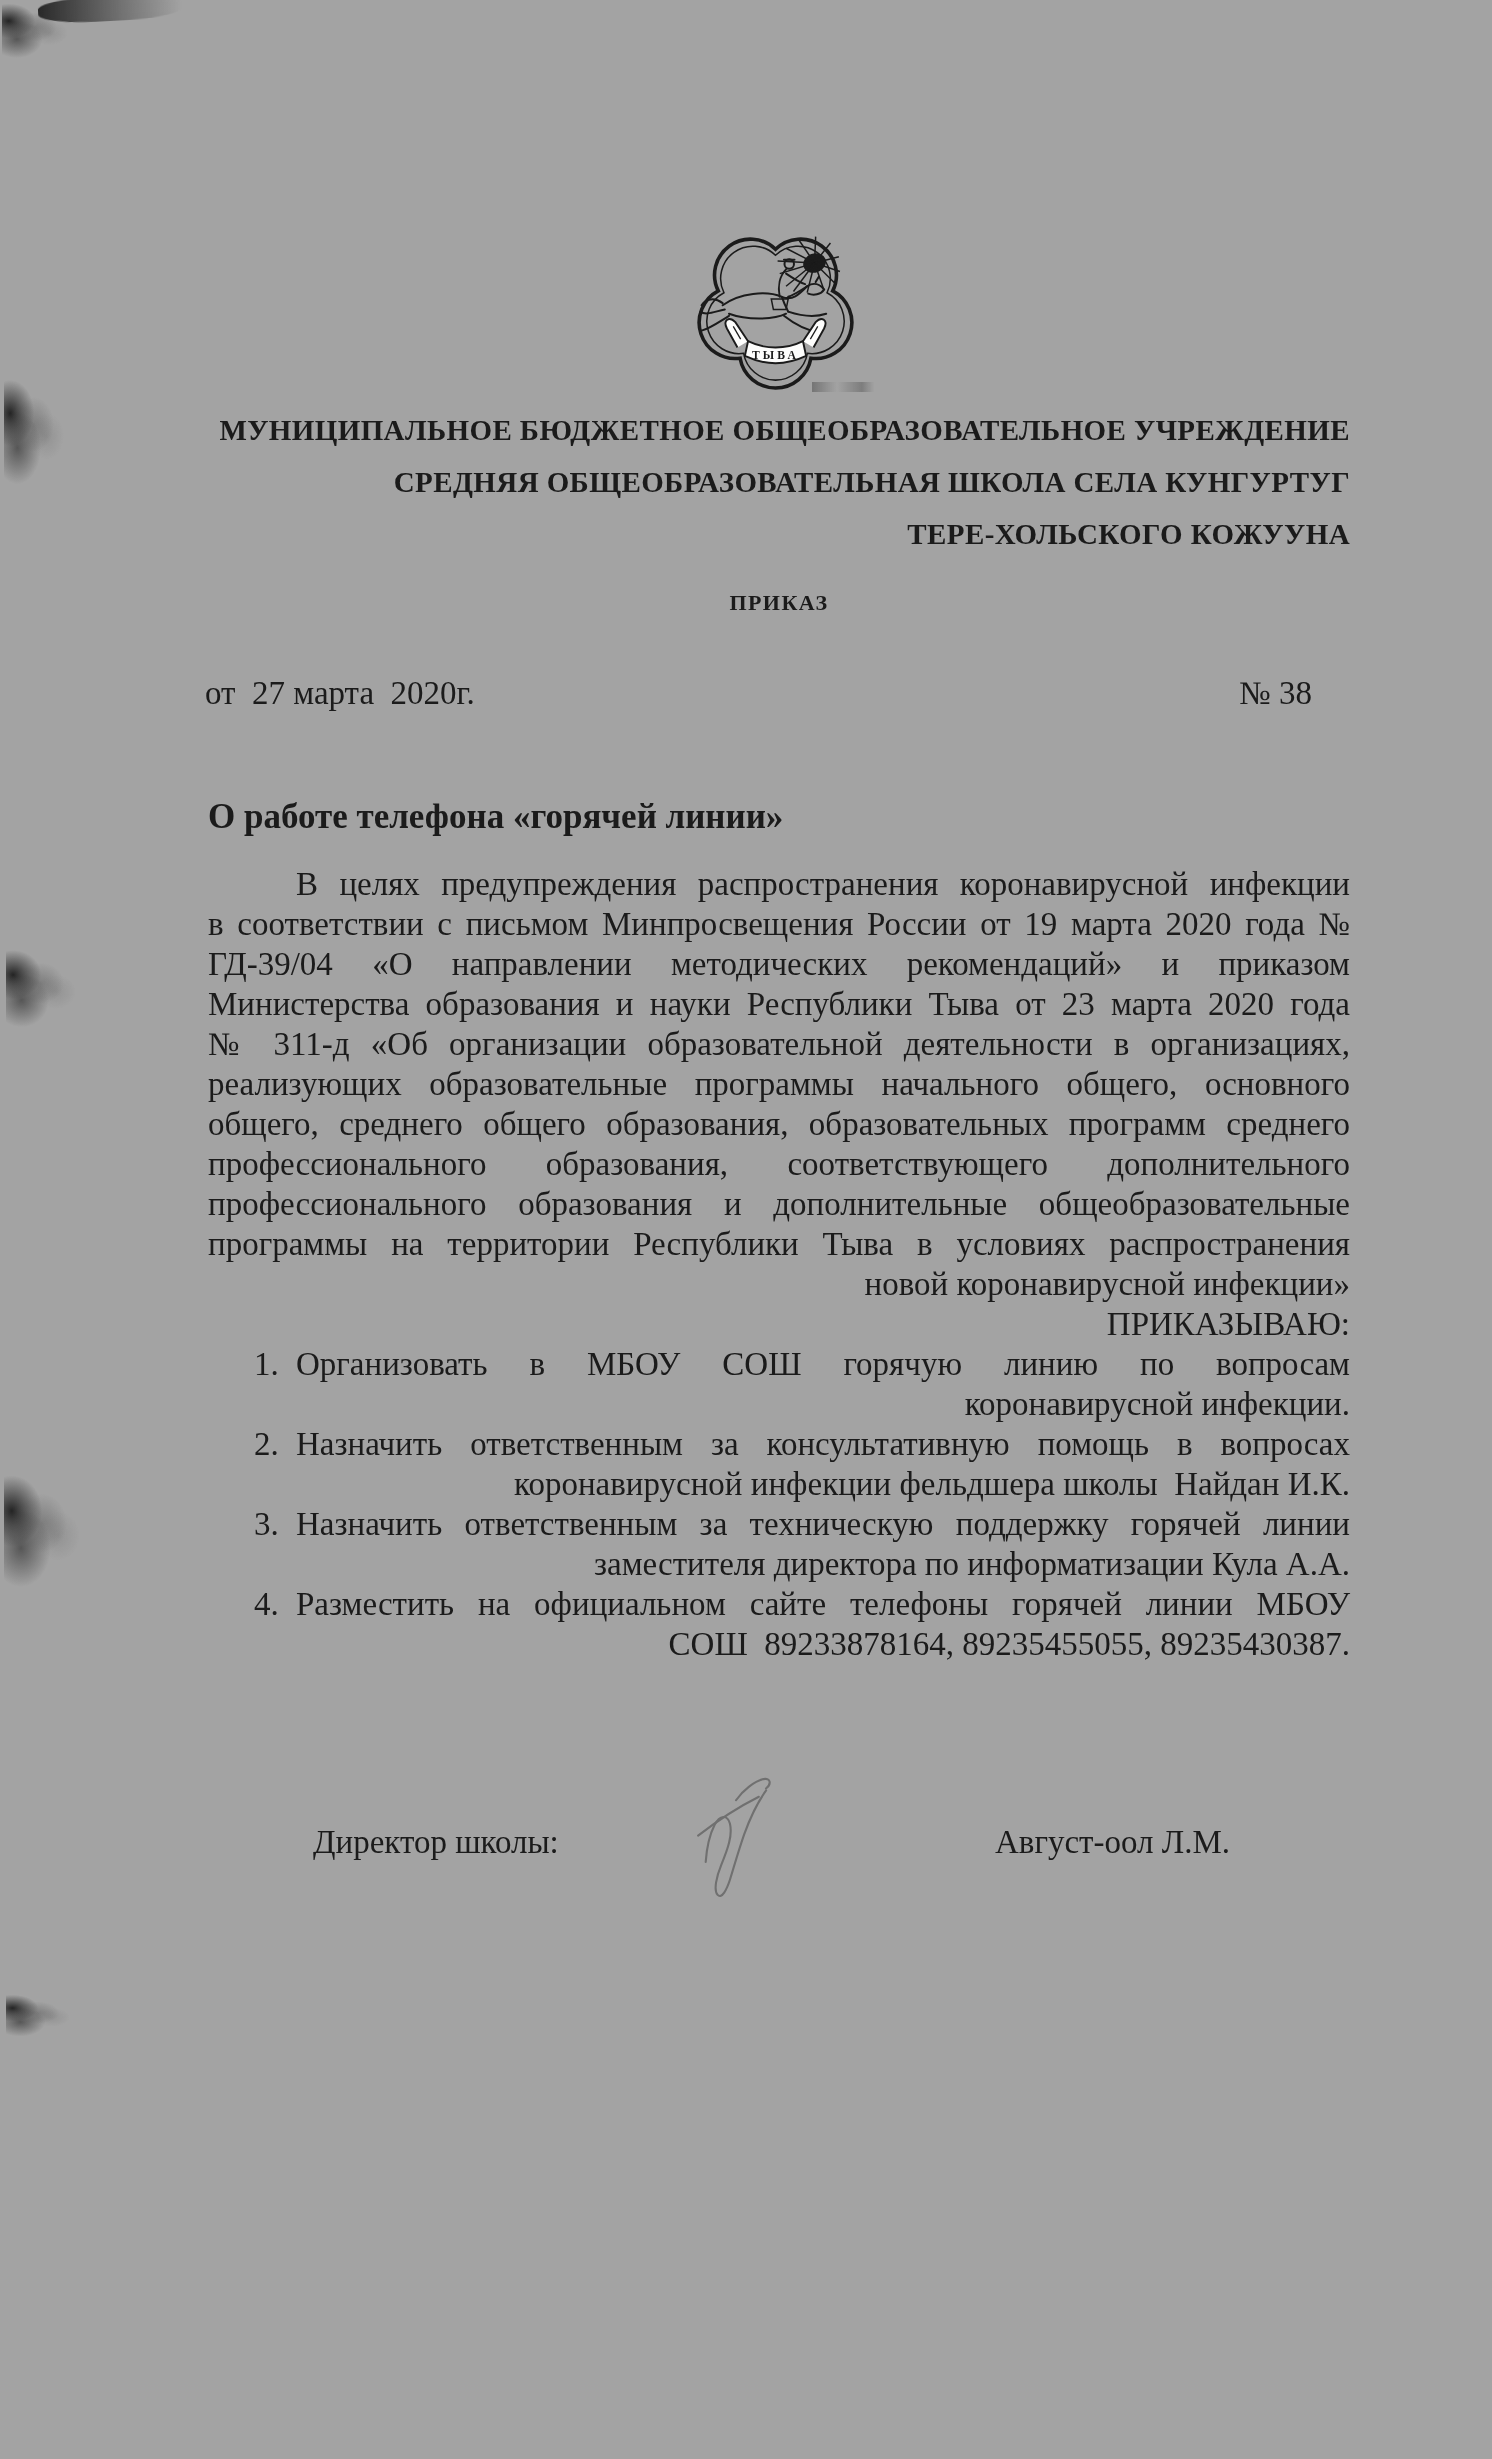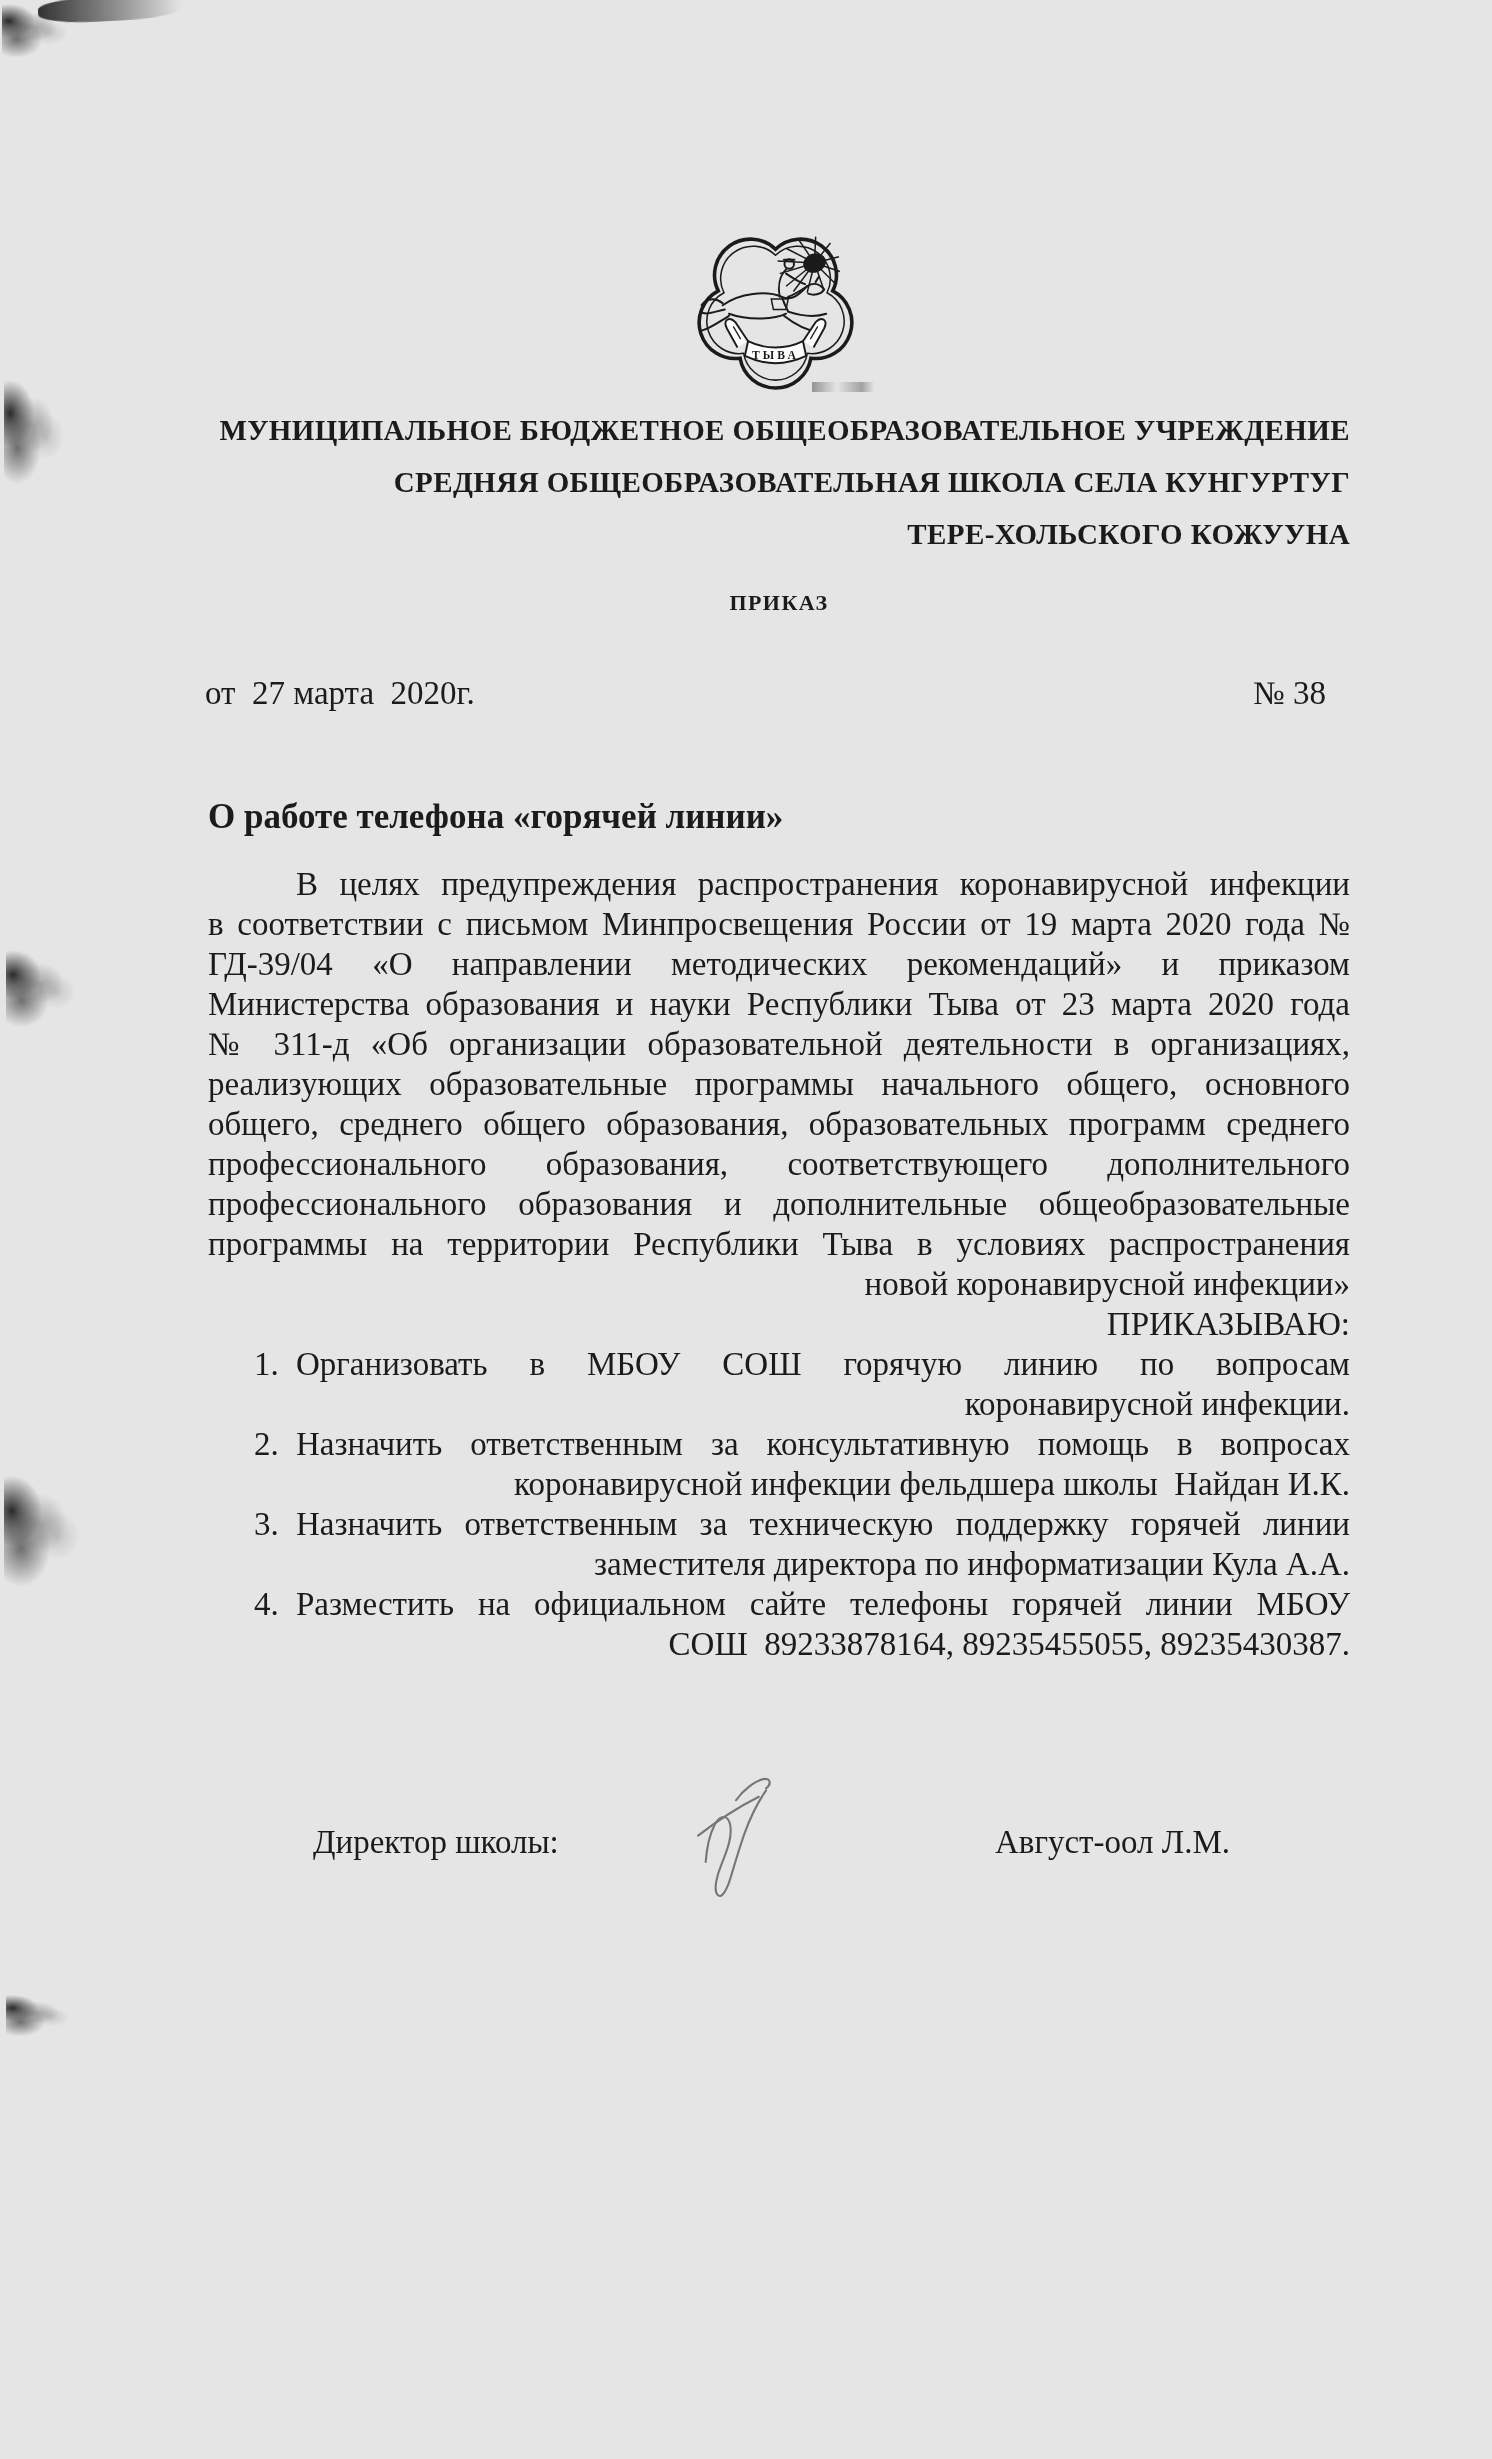--- a/index.html
+++ b/index.html
@@ -1,21 +1,21 @@
 <!DOCTYPE html>
 <html lang="ru"><head>
 <meta charset="utf-8">
 <style>
   html, body { margin: 0; padding: 0; background: #ffffff; }
   .page {
     position: relative;
     width: 1493px;
     height: 2459px;
     margin: 0 auto;
-    background: #e5e5e5;
+    background: #a3a3a3;
     color: #1b1b1b;
     font-family: "Liberation Serif", "DejaVu Serif", serif;
     overflow: hidden;
   }
 
   
   .emblem { position: absolute; left: 688px; top: 225px; width: 175px; height: 169px; }
   .emblem svg { width: 100%; height: 100%; }
 
   
@@ -25,21 +25,21 @@
     letter-spacing: 0.4px;
   }
   .doc-type {
     position: absolute; left: 208px; top: 590px; width: 1142px;
     text-align: center; font-weight: bold; font-size: 22px; letter-spacing: 1.4px;
   }
   .date-row {
     position: absolute; left: 205px; top: 675px; width: 1145px;
     display: flex; justify-content: space-between; font-size: 33px;
   }
-  .date-row .doc-number { margin-right: 24px; }
+  .date-row .doc-number { margin-right: 38px; }
   .subject {
     position: absolute; left: 208px; top: 797px; width: 1142px;
     text-align: left; font-weight: bold; font-size: 35px;
   }
 
   
   .body-block {
     position: absolute; left: 208px; top: 864px; width: 1142px;
     font-size: 33px; line-height: 40px;
   }

